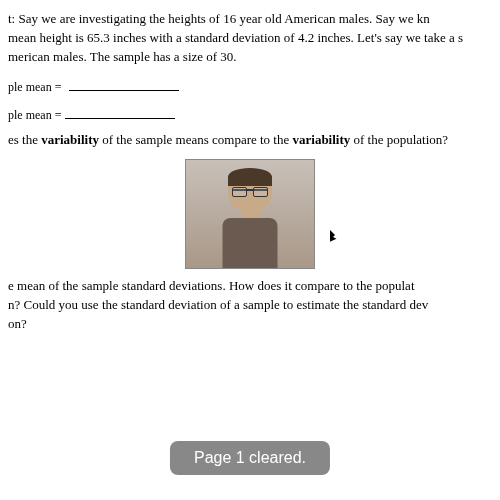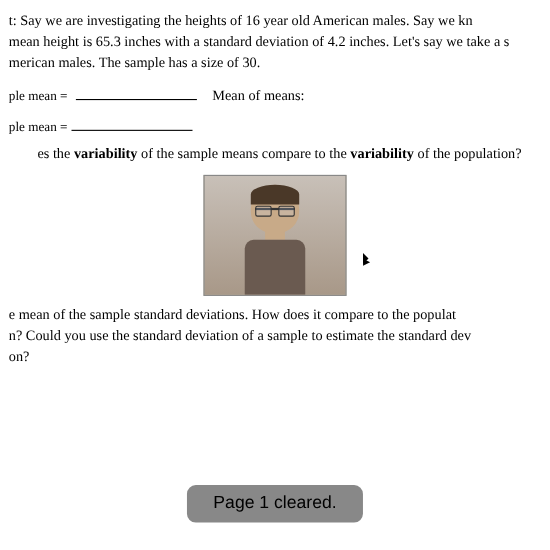--- a/index.html
+++ b/index.html
@@ -38,21 +38,20 @@
     .underline-field {
       display: inline-block;
       width: 110px;
       border-bottom: 1px solid #000;
       height: 16px;
       margin-left: 4px;
     }
     .variability-line {
       margin-bottom: 10px;
       line-height: 1.45;
-      margin-left: 26px;
     }
     .image-container {
       display: flex;
       justify-content: center;
       margin-bottom: 8px;
     }
     .person-image {
       width: 130px;
       height: 110px;
       background: #b0a898;
@@ -93,21 +92,21 @@
     .bottom-text {
       margin-bottom: 12px;
       line-height: 1.45;
     }
     .cleared-badge {
       position: absolute;
       bottom: 25px;
       left: 50%;
       transform: translateX(-50%);
       background: #888888;
-      color: #000000;
+      color: #ffffff;
       border-radius: 8px;
       padding: 8px 24px;
       font-size: 16px;
       font-family: Arial, sans-serif;
       white-space: nowrap;
       z-index: 10;
     }
     .cursor {
       position: absolute;
       width: 10px;
@@ -153,23 +152,20 @@
     <div class="paragraph">
       <span>t: Say we are investigating the <span style="font-weight:normal">height</span>s of 16 year old American males. Say we kn<br>mean height is 65.3 inches with a standard deviation of 4.2 inches. Let's say we take a s<br>merican males. The sample has a size of 30.</span>
     </div>
 
 
     <div class="three-cols">
       <div class="col1">
         <span class="field-label">ple mean =</span>
         <span class="underline-field"></span>
       </div>
-      <div class="col2">
-        <span>Mean of means:</span>
-      </div>
     </div>
 
     <div class="row2-field">
       <span class="field-label">ple mean =</span>
       <span class="underline-field"></span>
     </div>
 
     <div class="variability-line">
       <span>es the </span><span class="bold">variability</span><span> of the sample means compare to the </span><span class="bold">variability</span><span> of the population?</span>
     </div>

